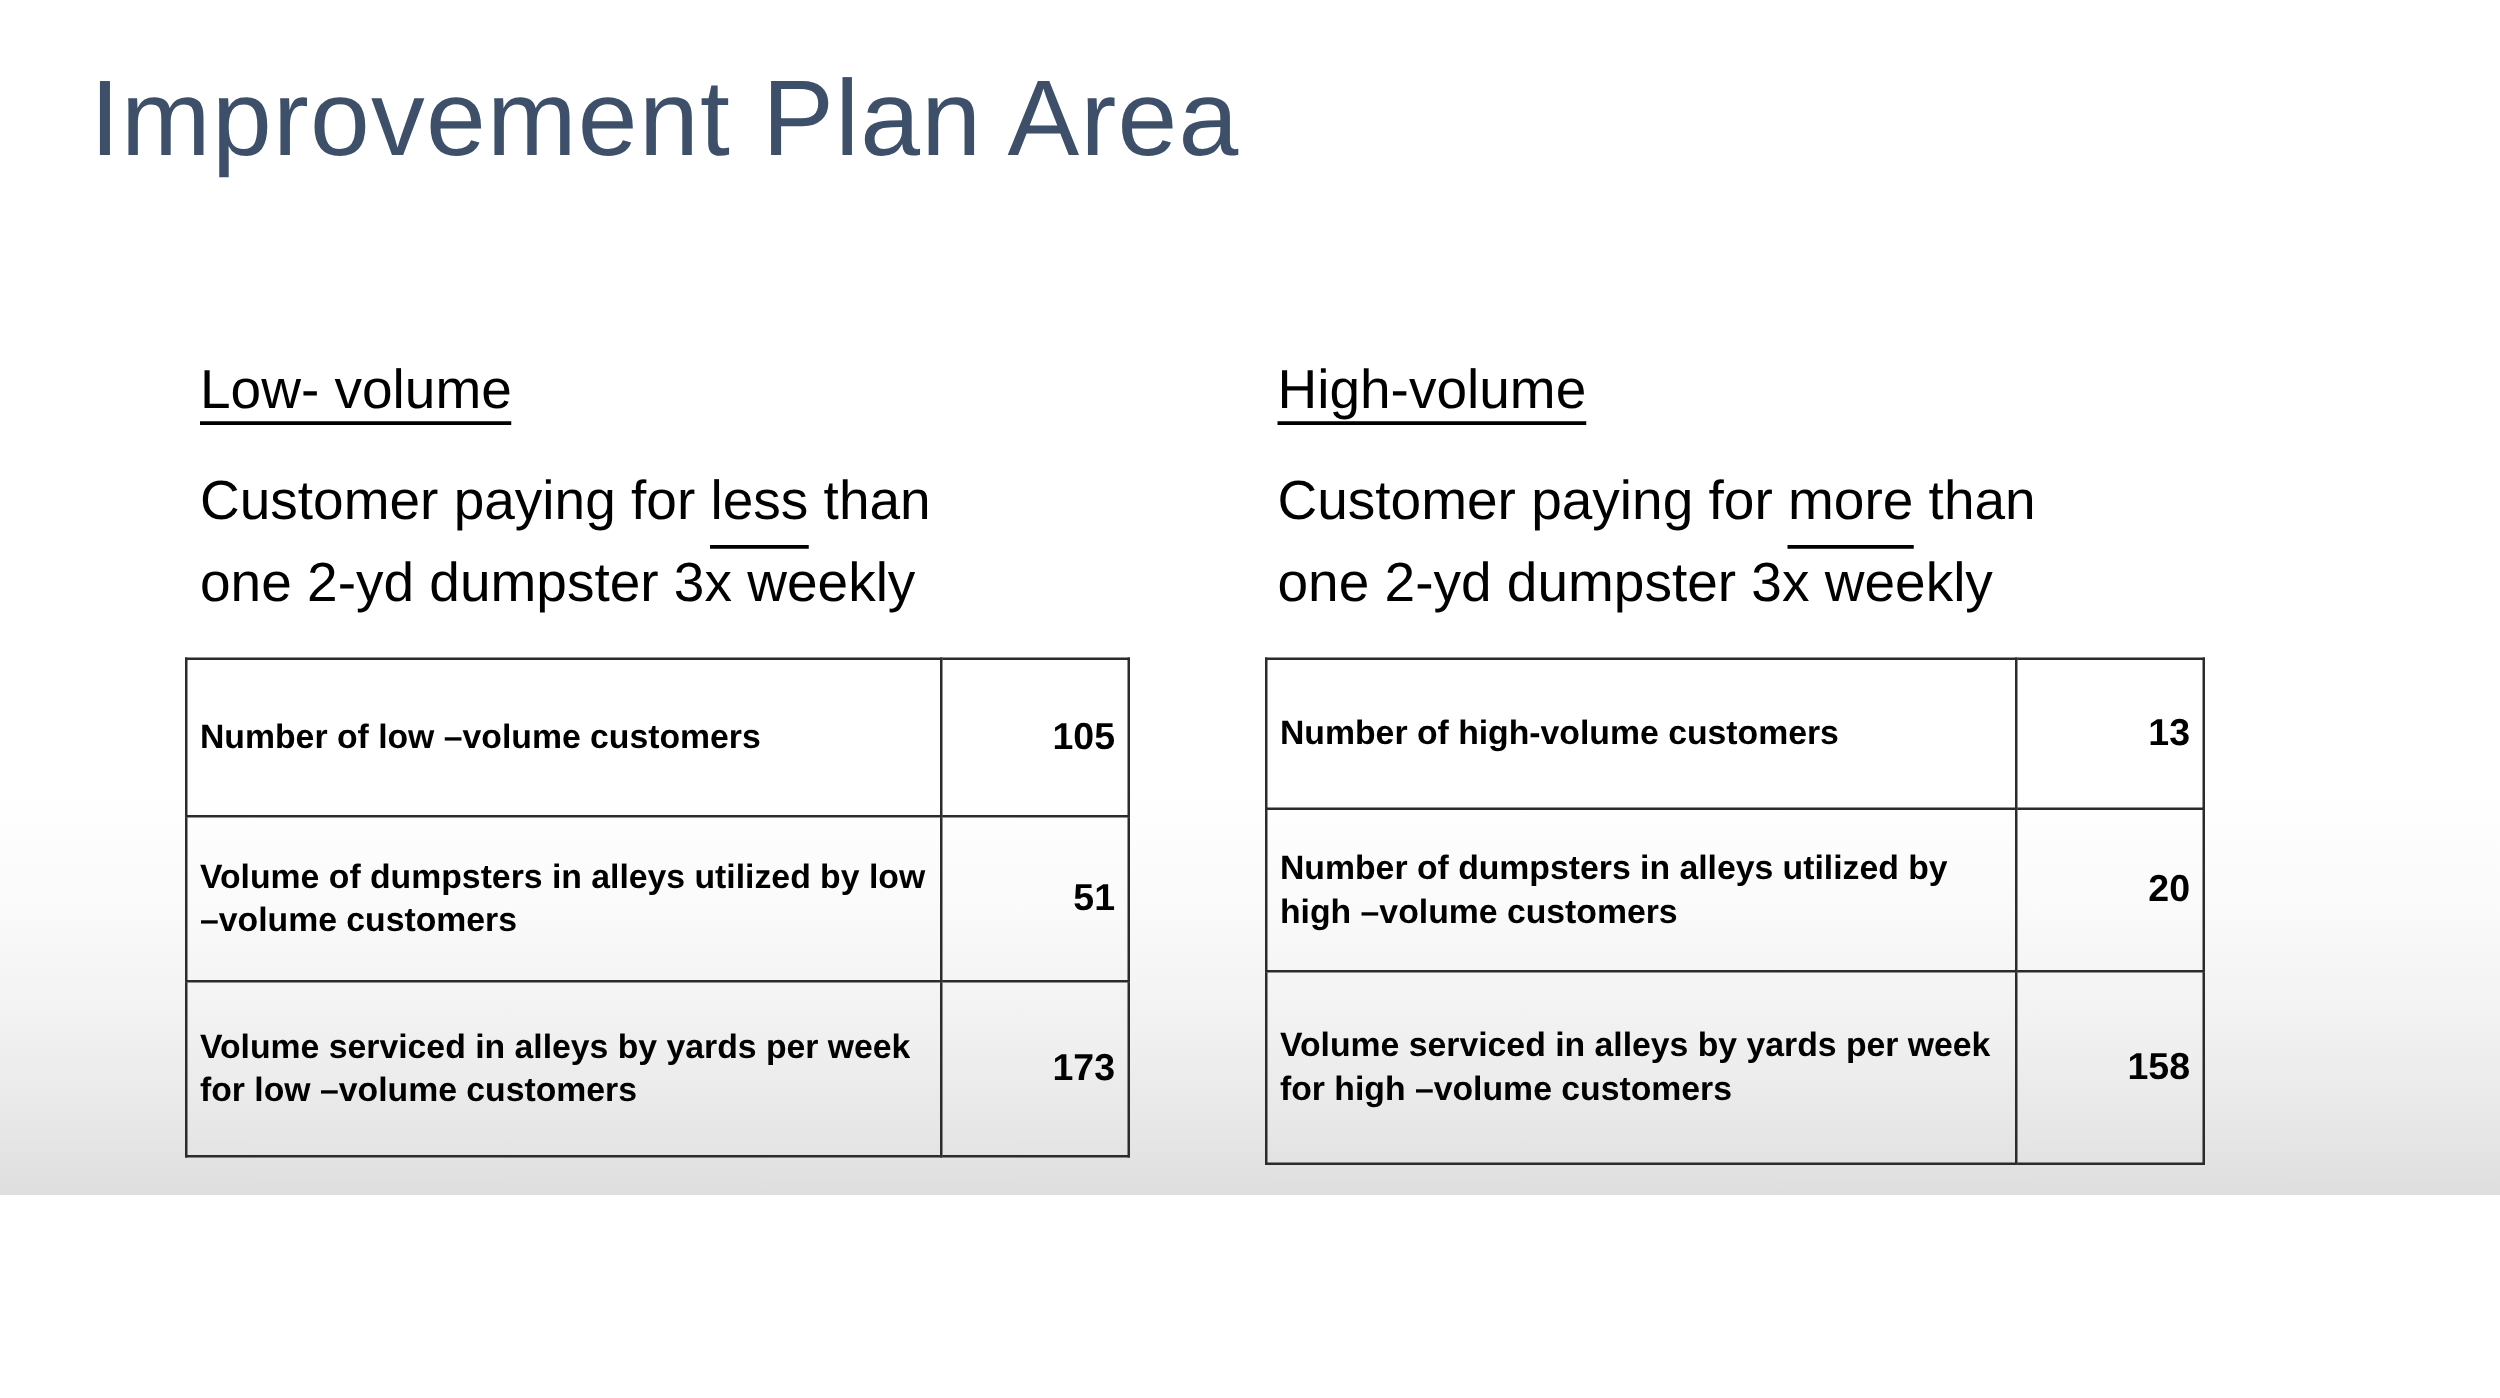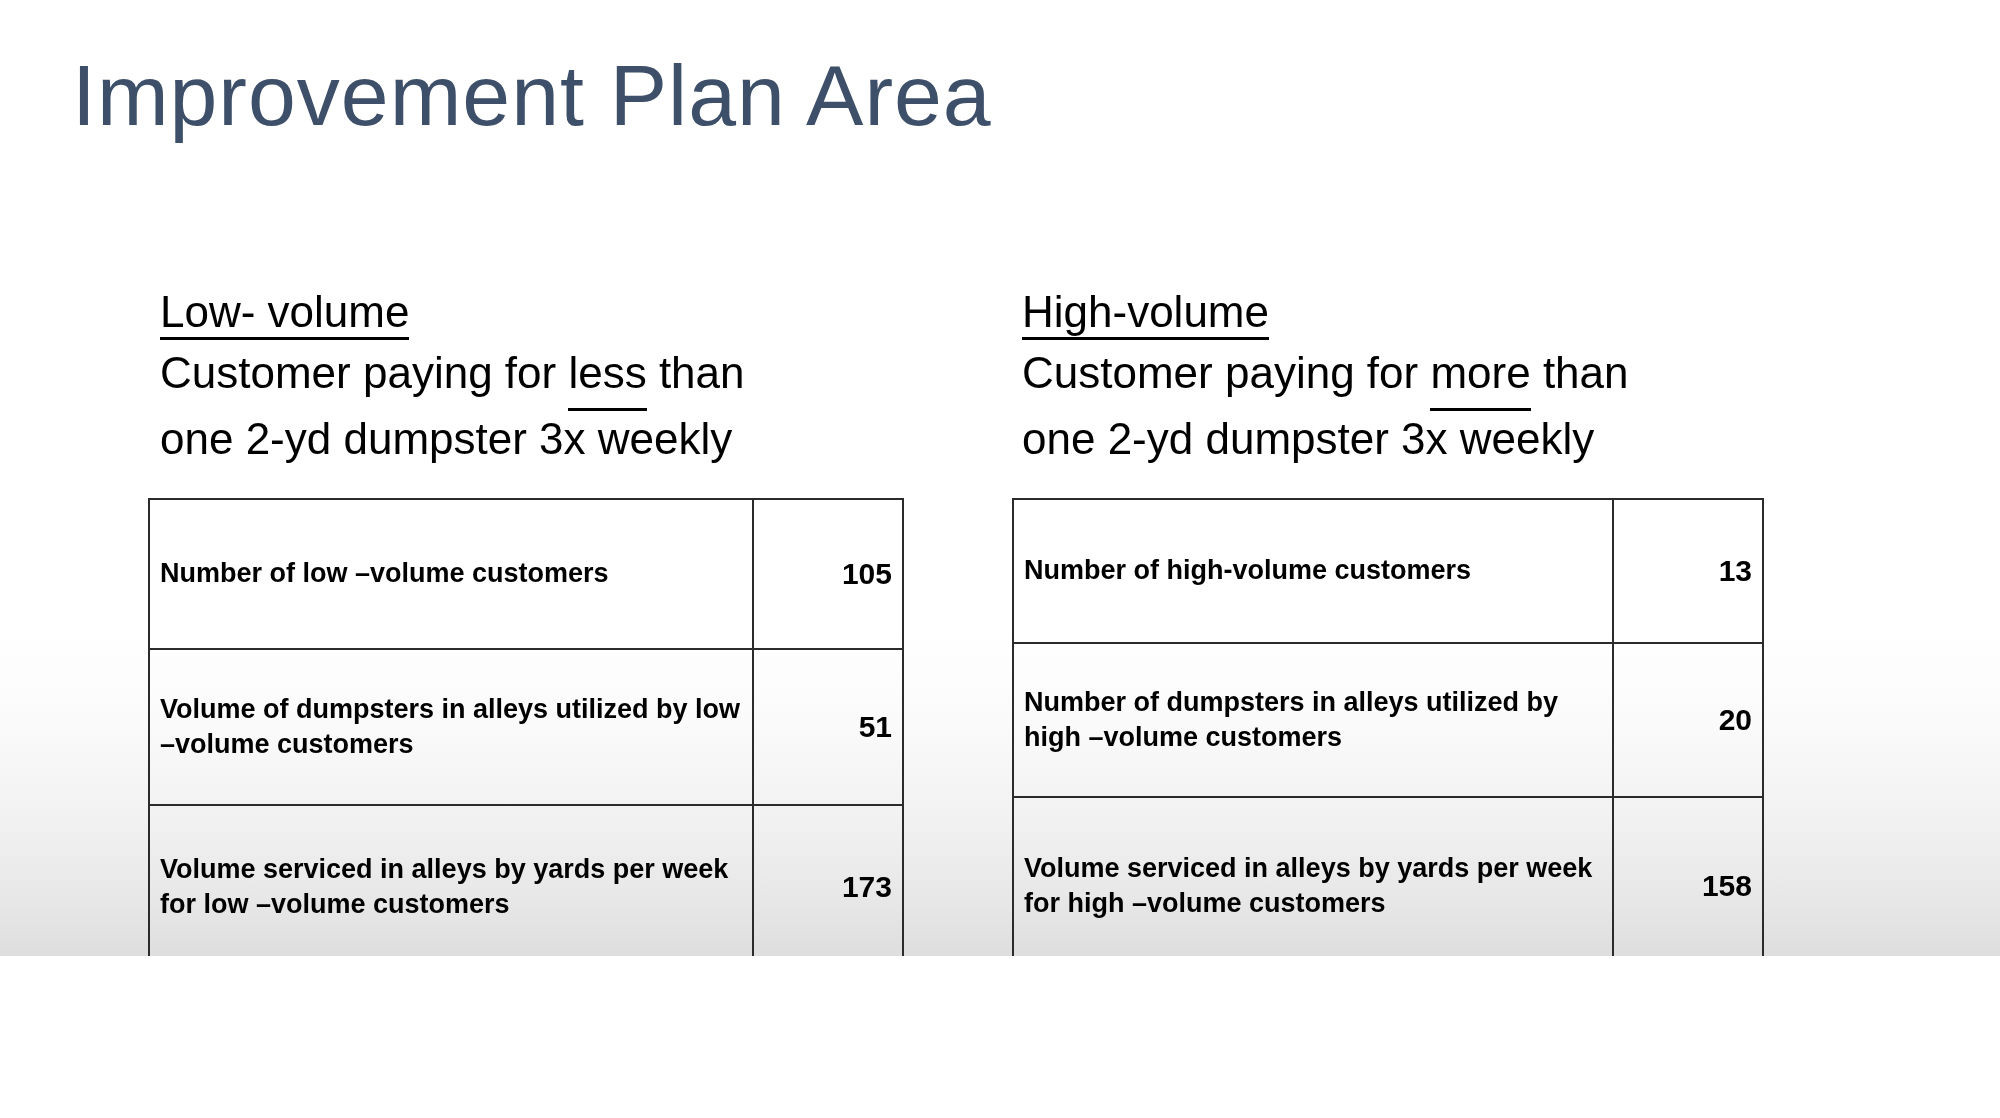--- a/index.html
+++ b/index.html
@@ -47,20 +47,21 @@
   .column.right { left: 1022px; width: 760px; }
 
   .col-heading {
     font-size: 44px;
     line-height: 1.0;
     color: #000000;
     font-weight: 400;
     display: inline-block;
     border-bottom: 3px solid #000000;
     padding-bottom: 3px;
+    margin-bottom: 28px;
   }
 
   .col-body {
     font-size: 44px;
     line-height: 1.50;
     color: #000000;
     font-weight: 400;
     margin-bottom: 26px;
   }
   .col-body u {
@@ -72,21 +73,21 @@
   
   .data-table {
     border-collapse: collapse;
     table-layout: fixed;
     font-size: 27px;
     font-weight: bold;
     color: #000000;
   }
   .data-table td {
     border: 2px solid #2b2b2b;
-    padding: 18px 10px;
+    padding: 6px 10px;
     vertical-align: middle;
     background: transparent;
     margin-left: 30px;
   }
   .data-table td.label {
     text-align: left;
     line-height: 1.30;
   }
   .data-table td.value {
     text-align: right;

